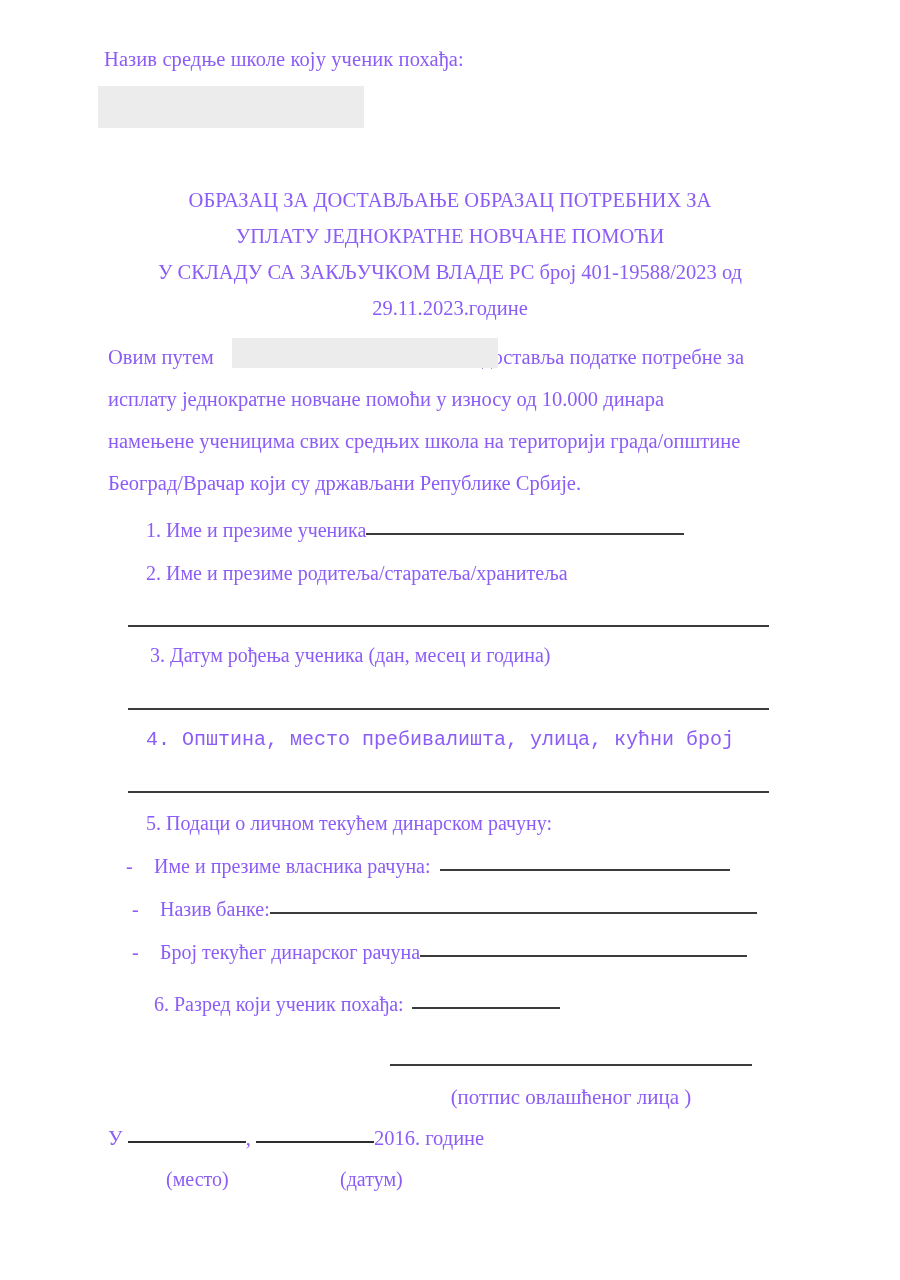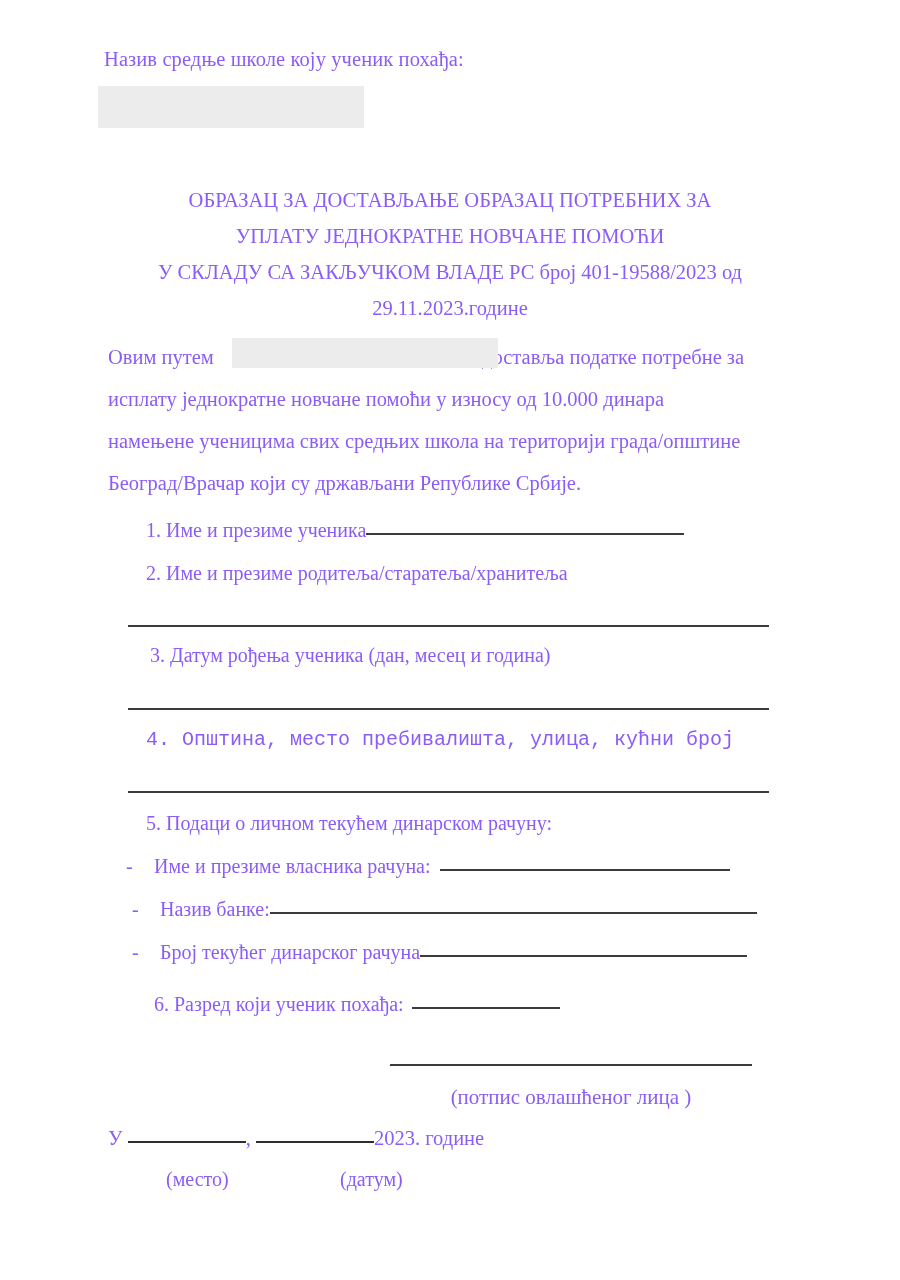--- a/index.html
+++ b/index.html
@@ -235,19 +235,19 @@
     <span>6.</span>
     <span>Разред који ученик похађа:</span><span class="inline-rule"></span>
   </div>
 
   <div class="rule rule-sig"></div>
   <div class="sig-caption">(потпис овлашћеног лица )</div>
 
   <div class="footer-line">
     <span>У</span>
     <span class="inline-rule blank-place"></span><span>,</span>
-    <span class="inline-rule blank-date"></span><span>2023. године</span>
+    <span class="inline-rule blank-date"></span><span>2016. године</span>
   </div>
 
   <div class="footer-caps cap-place">(место)</div>
   <div class="footer-caps cap-date">(датум)</div>
 
 </div>
 
 </body></html>

